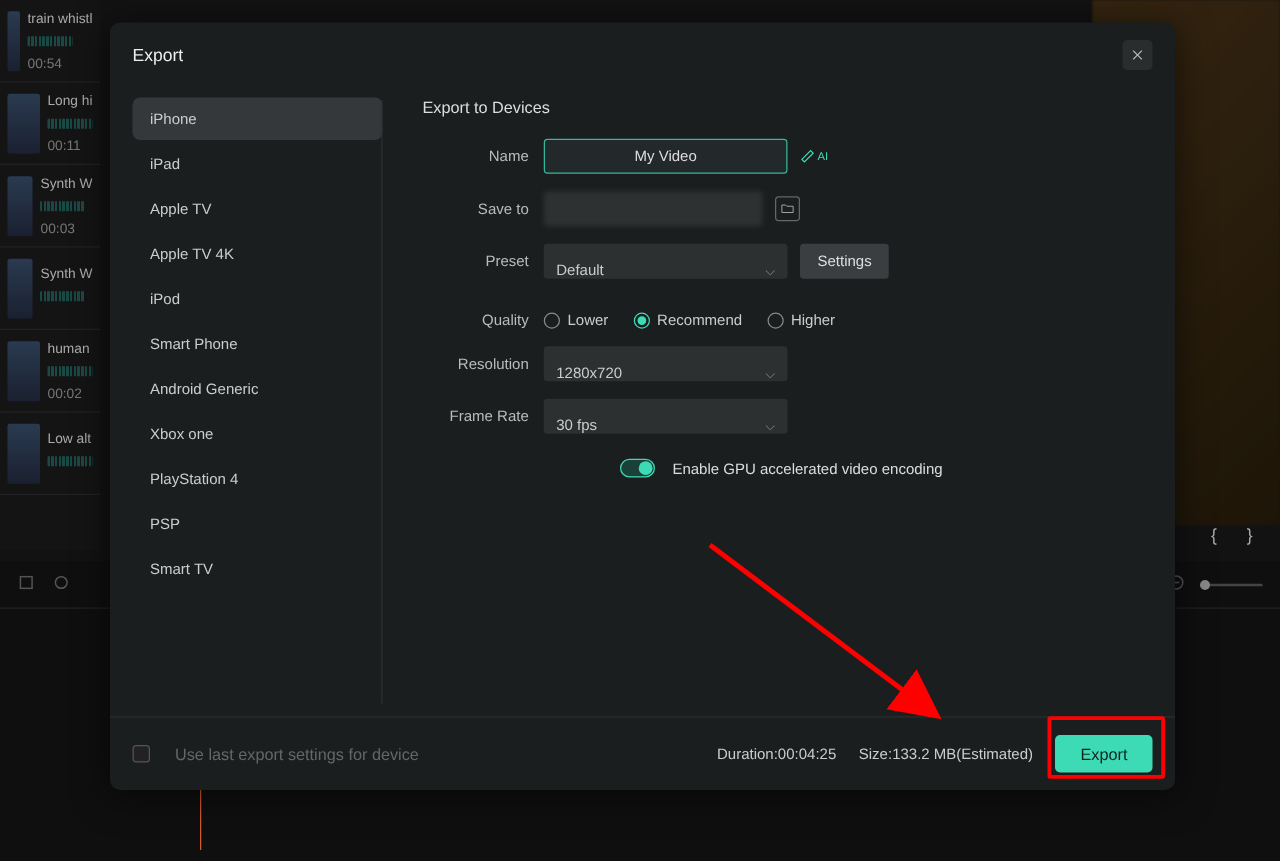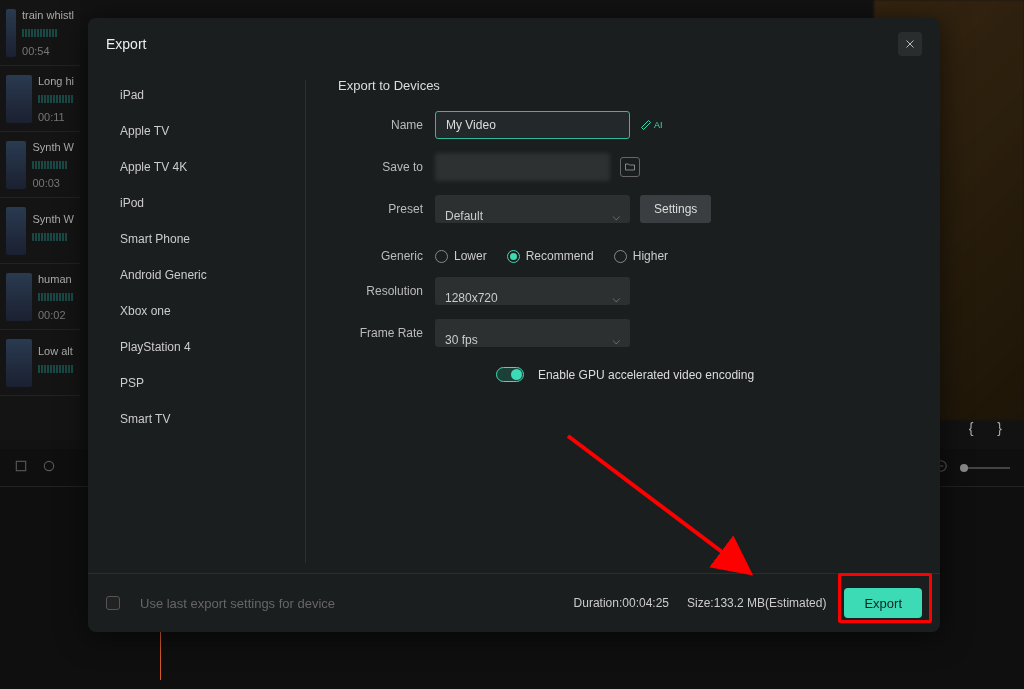--- a/index.html
+++ b/index.html
@@ -57,21 +57,21 @@
     .dialog-body { flex:1; display:flex; padding: 0 18px; gap: 0; }
     .device-list { width: 200px; padding: 8px 0 8px 0; position:relative; }
     .device-list::after { content:""; position:absolute; right:0; top:10px; bottom:10px; width:1px; background:#2d3031; }
     .device-item { padding: 10px 14px; font-size:12px; color:#ccc; cursor:pointer; border-radius:6px; margin-bottom: 2px; }
     .device-item.selected { background:#34383a; }
     .form-area { flex:1; padding: 8px 10px 0 32px; }
     .form-heading { font-size:13px; color:#ddd; margin-bottom: 18px; }
     .form-row { display:flex; align-items:center; gap: 12px; margin-bottom: 14px; }
     .form-label { width: 85px; text-align: right; font-size:12px; color:#bbb; }
     .form-field { flex:1; display:flex; align-items:center; gap:10px; }
-    .text-input { flex:1; height:28px; background:#23282a; border:1px solid #32b89b; border-radius:3px; padding:0 10px; color:#ddd; font-size:12px; outline:none; max-width:195px; }
+    .text-input { flex:1; height:28px; background:#23282a; border:1px solid #32b89b; border-radius:3px; padding:0 10px; color:#ddd; font-size:12px; outline:none; max-width:195px;text-align:center; }
     .ai-icon { color:#3ddbb5; font-size:12px; display:flex; align-items:center; gap:2px; }
     .ai-icon svg { width:12px; height:12px; stroke:#3ddbb5; fill:none; stroke-width:2; }
     .path-box { width:175px; height:28px; background:#2d3132; border-radius:3px; filter: blur(2px); }
     .folder-icon { width:20px; height:20px; border:1px solid #666; border-radius:3px; display:flex; align-items:center; justify-content:center; cursor:pointer; }
     .folder-icon svg { width:12px; height:12px; stroke:#aaa; fill:none; stroke-width:1.5; }
     .select { flex:1; max-width:195px; height:28px; background:#2c3031; border-radius:3px; padding:0 10px; display:flex; align-items:flex-end; justify-content:space-between; font-size:12px; color:#ccc; cursor:pointer; }
     .select .chev { color:#888; font-size:10px; }
     .settings-btn { height:28px; padding:0 14px; background:#3a3e40; border-radius:3px; font-size:12px; color:#ddd; cursor:pointer; display:flex; align-items:center; }
     .radio-group { display:flex; gap:20px; align-items:center; }
     .radio { display:flex; align-items:center; gap:6px; cursor:pointer; font-size:12px; color:#ccc; }
@@ -194,20 +194,21 @@
       <svg viewBox="0 0 24 24">
           <line x1="5" y1="5" x2="19" y2="19"></line>
           <line x1="19" y1="5" x2="5" y2="19"></line>
         </svg>
     </div>
   </div>
 
 
   <div class="dialog-body">
     <div class="device-list">
+        <div class="device-item selected">iPhone</div>
         <div class="device-item">iPad</div>
         <div class="device-item">Apple TV</div>
         <div class="device-item">Apple TV 4K</div>
         <div class="device-item">iPod</div>
         <div class="device-item">Smart Phone</div>
         <div class="device-item">Android Generic</div>
         <div class="device-item">Xbox one</div>
         <div class="device-item">PlayStation 4</div>
         <div class="device-item">PSP</div>
         <div class="device-item">Smart TV</div>
@@ -245,21 +246,21 @@
         <div class="form-field">
           <div class="select">
             <span>Default</span>
             <span class="chev">⌵</span>
           </div>
           <div class="settings-btn">Settings</div>
         </div>
       </div>
 
       <div class="form-row" style="margin-top:26px;">
-        <div class="form-label">Generic</div>
+        <div class="form-label">Quality</div>
         <div class="form-field">
           <div class="radio-group">
               <div class="radio">
                 <span class="radio-circle"></span>
                 <span>Lower</span>
               </div>
               <div class="radio checked">
                 <span class="radio-circle"></span>
                 <span>Recommend</span>
               </div>

